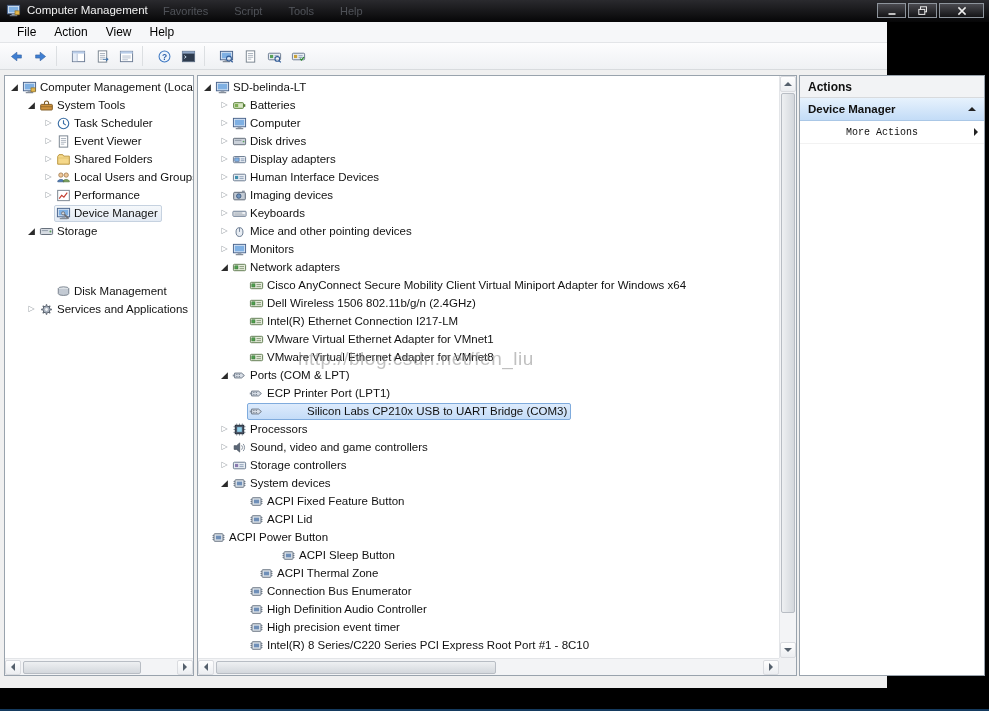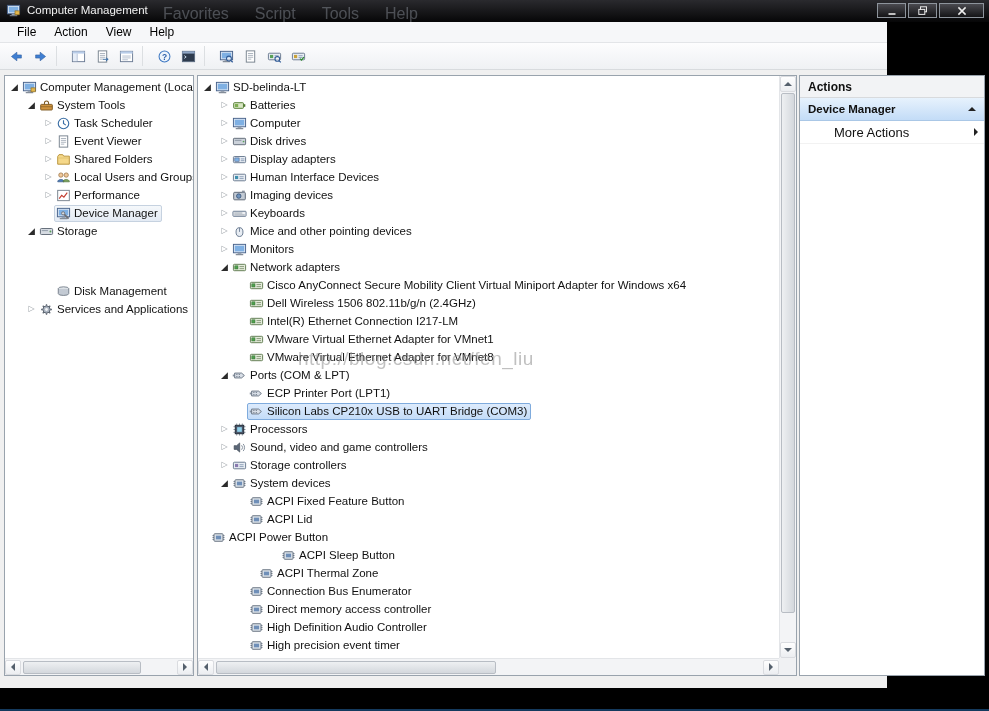--- a/index.html
+++ b/index.html
@@ -6,21 +6,21 @@
   html,body { background:#000; }
   body { font-family:"Liberation Sans", sans-serif; }
   .screen { position:relative; width:989px; height:711px; background:#000; overflow:hidden; cursor:default; }
 
   
   .titlebar { position:absolute; top:0; left:0; width:100%; height:22px;
               background:linear-gradient(#2a2a2e,#060607); }
   .title-icon { position:absolute; left:6px; top:3px; width:15px; height:15px; }
   .title-text { position:absolute; left:27px; top:4px; font-size:11.5px; color:#f2f2f2; }
   .ghost-menu { position:absolute; left:163px; top:5px; display:flex; gap:26px; opacity:.30; filter:blur(.3px); }
-  .ghost-item { font-size:16px; color:#cdd6e4; }
+  .ghost-item { font-size:11px; color:#cdd6e4; }
   .win-btns { position:absolute; right:5px; top:3px; display:flex; gap:2px; }
   .win-btn { height:15px; border:1px solid #8d949c; background:linear-gradient(#4a4a50,#141416);
              display:flex; align-items:center; justify-content:center; }
   .win-btn.minimize,.win-btn.restore { width:29px; }
   .win-btn.close { width:45px; }
 
   
   .window { position:absolute; top:22px; left:0; width:887px; height:666px; background:#f0f0f0; }
 
   .menubar { position:absolute; top:0; left:0; right:0; height:21px; background:#f6f7f9;
@@ -44,21 +44,21 @@
   #left-tree { right:0; }
 
   .tree-row { height:18px; display:flex; align-items:center; white-space:nowrap; }
   .exp { width:11px; flex:none; font-size:8px; line-height:18px; text-align:center; color:#9aa0a6; }
   .exp.open { color:#2b2b2b; font-size:9px; }
   .ic { width:15px; height:15px; flex:none; margin-right:3px; }
   .ic svg { display:block; }
   .row-content { display:flex; align-items:center; height:17px; padding:0 3px 0 1px;
                  border:1px solid transparent; border-radius:2px; }
   .lbl { font-size:11.5px; color:#111; }
-  .sel-active   { background:linear-gradient(#ddebfc,#c4dcf8); border-color:#7fabdd; }
+  .sel-active   { background:linear-gradient(#ddebfc,#c4dcf8); border-color:#7fabdd;gap:40px; }
   .sel-inactive { background:linear-gradient(#f5f8fb,#e4ebf4); border-color:#c6d2e0; }
 
   
   .hscroll { position:absolute; bottom:0; left:0; height:17px; background:#f3f4f6;
              border-top:1px solid #e3e5e8; display:flex; align-items:center; }
   .left-pane .hscroll { right:0; }
   .mid-pane  .hscroll { right:17px; }
   .vscroll { position:absolute; top:0; right:0; bottom:17px; width:17px; background:#f3f4f6;
              border-left:1px solid #e3e5e8; }
   .sb-corner { position:absolute; right:0; bottom:0; width:17px; height:17px; background:#f0f1f3; }
@@ -77,21 +77,21 @@
   .arr-d { border:4px solid transparent; border-bottom-width:0; border-top-color:#55606c; }
 
   
   .actions-header { height:22px; background:#f2f3f5; border-bottom:1px solid #d8dadd;
                     display:flex; align-items:center; padding:0 8px; font-weight:bold; font-size:12px; color:#111; }
   .action-primary { height:23px; background:linear-gradient(#e7f2fd,#c3dcf7); border-bottom:1px solid #aac7e6;
                     display:flex; align-items:center; justify-content:space-between; padding:0 8px;
                     font-weight:bold; font-size:11.5px; color:#111; }
   .action-primary .arr-u { border-bottom-color:#222; }
   .action-more { height:23px; display:flex; align-items:center; justify-content:space-between;
-                 padding:0 6px 0 34px; font-size:13px; color:#111; border-bottom:1px solid #f2f2f2; }
+                 padding:0 6px 0 46px; font-size:10px; color:#111; border-bottom:1px solid #f2f2f2;font-family:Liberation Mono, monospace; }
   .action-more .arr-r { border-left-color:#222; }
 
   .watermark { position:absolute; left:298px; top:326px; font-size:19px; letter-spacing:.5px;
                color:rgba(140,140,140,.55); z-index:5; }
 
   .bottom-bar { position:absolute; left:0; top:688px; width:100%; height:23px; background:#000; }
   .bottom-accent { position:absolute; bottom:0; left:0; width:100%; height:2px; background:#143a5e; }
 </style>
 </head>
 <body>
@@ -773,33 +773,20 @@
           <div class="tree-row" style="padding-left: 38px;">
             <span class="exp"></span>
             <span class="row-content">
               <span class="ic">
                 <svg width="15" height="15" viewBox="0 0 16 16">
                   <path d="M1.6 6 h1.6 M1.6 8 h1.6 M1.6 10 h1.6 M12.8 6 h1.6 M12.8 8 h1.6 M12.8 10 h1.6" stroke="#5f6b7a" stroke-width="0.9"></path>
                   <rect x="3.2" y="4" width="9.6" height="8" rx="0.8" fill="#dfe5ec" stroke="#5f6b7a"></rect>
                   <rect x="5.2" y="6" width="5.6" height="4" fill="#6f8fb8"></rect>
                 </svg>
               </span>
-              <span class="lbl">Direct memory access controller</span>
-            </span>
-          </div>
-          <div class="tree-row" style="padding-left: 38px;">
-            <span class="exp"></span>
-            <span class="row-content">
-              <span class="ic">
-                <svg width="15" height="15" viewBox="0 0 16 16">
-                  <path d="M1.6 6 h1.6 M1.6 8 h1.6 M1.6 10 h1.6 M12.8 6 h1.6 M12.8 8 h1.6 M12.8 10 h1.6" stroke="#5f6b7a" stroke-width="0.9"></path>
-                  <rect x="3.2" y="4" width="9.6" height="8" rx="0.8" fill="#dfe5ec" stroke="#5f6b7a"></rect>
-                  <rect x="5.2" y="6" width="5.6" height="4" fill="#6f8fb8"></rect>
-                </svg>
-              </span>
               <span class="lbl">High Definition Audio Controller</span>
             </span>
           </div>
           <div class="tree-row" style="padding-left: 38px;">
             <span class="exp"></span>
             <span class="row-content">
               <span class="ic">
                 <svg width="15" height="15" viewBox="0 0 16 16">
                   <path d="M1.6 6 h1.6 M1.6 8 h1.6 M1.6 10 h1.6 M12.8 6 h1.6 M12.8 8 h1.6 M12.8 10 h1.6" stroke="#5f6b7a" stroke-width="0.9"></path>
                   <rect x="3.2" y="4" width="9.6" height="8" rx="0.8" fill="#dfe5ec" stroke="#5f6b7a"></rect>

